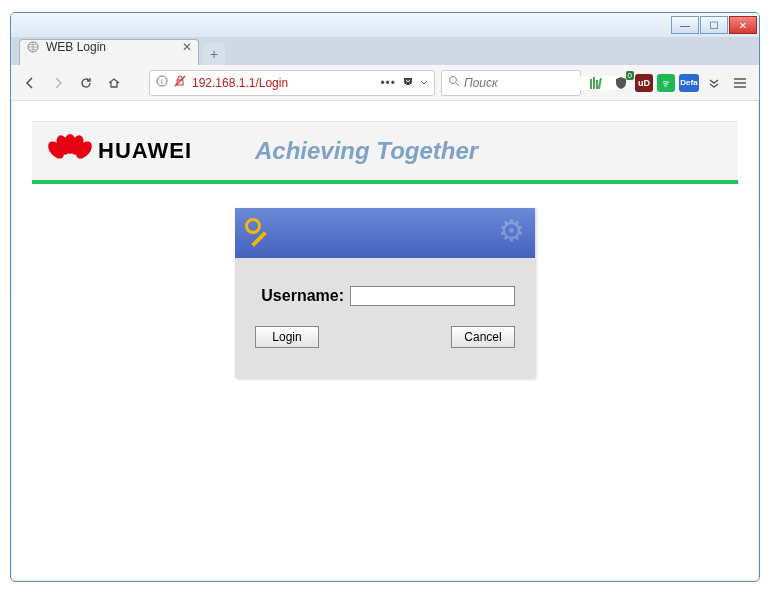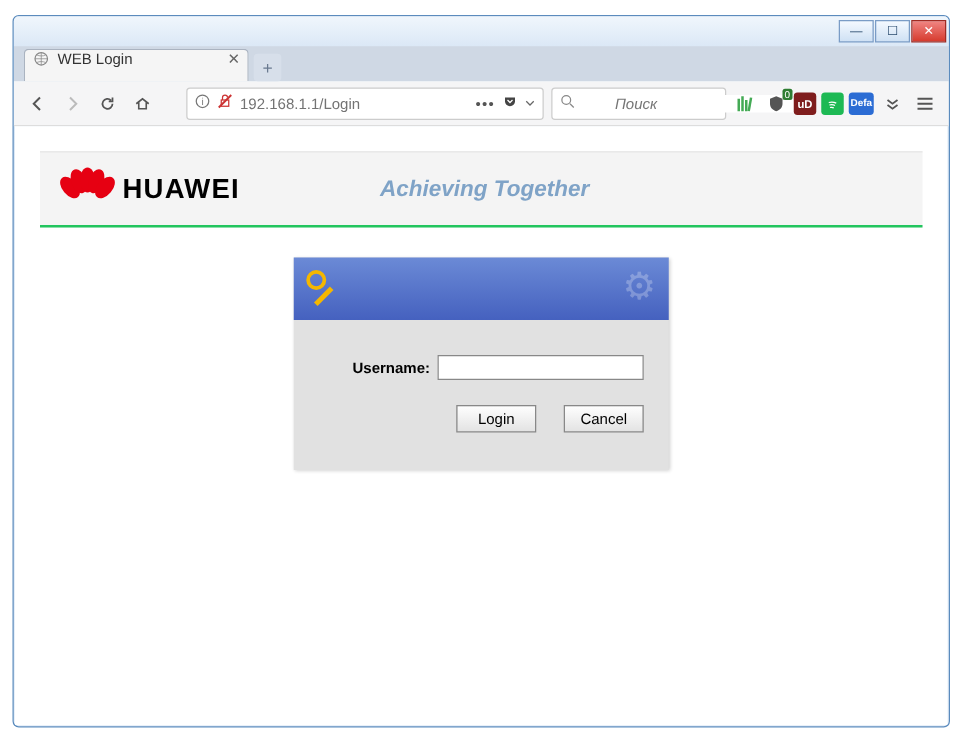--- a/index.html
+++ b/index.html
@@ -65,73 +65,73 @@
   .toolbar{
     height:36px;background:#f5f5f6;border-bottom:1px solid #ddd;
     display:flex;align-items:center;padding:0 8px;gap:6px;
   }
   .tb-btn{width:22px;height:22px;display:flex;align-items:center;justify-content:center;color:#555;border-radius:3px;}
   .tb-btn.disabled{color:#bbb;}
   .urlbar{
     flex:1;height:26px;border:1px solid #ccc;border-radius:3px;
     background:#fff;display:flex;align-items:center;padding:0 6px;gap:6px;font-size:12px;color:#555;
   }
-  .urlbar input{border:none;outline:none;flex:1;font-size:12px;color:#737373;}
+  .urlbar input{border:none;outline:none;flex:1;font-size:12px;color:#b91c1c;}
   .url-icon{font-size:12px;}
   .searchbar{
     width:140px;height:26px;border:1px solid #ccc;border-radius:3px;background:#fff;
     display:flex;align-items:center;padding:0 6px;gap:4px;font-size:12px;color:#888;
   }
-  .searchbar input{border:none;outline:none;flex:1;font-size:12px;font-style:italic;color:#888;margin-left:28px;}
+  .searchbar input{border:none;outline:none;flex:1;font-size:12px;font-style:italic;color:#888;}
   .ext-icons{display:flex;align-items:center;gap:4px;}
   .ext{width:20px;height:18px;display:flex;align-items:center;justify-content:center;font-size:12px;position:relative;}
   .badge-green{background:#2e7d32;color:#fff;border-radius:2px;padding:0 2px;font-size:8px;position:absolute;top:-3px;right:-3px;}
   .ext-books{color:#3c6;}
   .ext-ub{background:#7f1d1d;color:#fff;border-radius:3px;font-size:9px;font-weight:bold;width:18px;}
   .ext-sp{background:#1db954;color:#fff;border-radius:3px;font-size:9px;width:18px;}
   .ext-defa{background:#2b6cd4;color:#fff;border-radius:3px;font-size:8px;padding:1px 2px;font-weight:bold;}
   .content-area{
     position:absolute;top:88px;left:1px;right:1px;bottom:1px;
     background:#fff;
     overflow:auto;
   }
   .page{padding:20px 20px;}
   .header-band{
     background:#f4f4f4;
     border-top:1px solid #e5e5e5;
-    border-bottom:2px solid #22c55e;
+    border-bottom:4px solid #22c55e;
     padding:12px 18px;
-    display:flex;align-items:center;gap:112px;
+    display:flex;align-items:center;gap:63px;
   }
   .logo-wrap{display:flex;align-items:center;gap:8px;}
   .petals{width:40px;height:34px;position:relative;}
   .petal{position:absolute;width:12px;height:20px;background:#e60012;border-radius:50% 50% 50% 50%;}
   .p1{transform:rotate(-40deg);left:0;top:6px;}
   .p2{transform:rotate(-20deg);left:7px;top:1px;}
   .p3{transform:rotate(0deg);left:14px;top:0;}
   .p4{transform:rotate(20deg);left:21px;top:1px;}
   .p5{transform:rotate(40deg);left:28px;top:6px;}
   .brand{font-size:22px;font-weight:900;letter-spacing:1px;font-family:Arial Black,Arial,sans-serif;}
-  .tagline{font-size:18px;color:#7fa3c7;font-weight:bold;font-style:italic;}
+  .tagline{font-size:24px;color:#7fa3c7;font-weight:bold;font-style:italic;}
   .login-box{
     width:300px;margin:24px auto 0;background:#e1e1e1;box-shadow:1px 1px 3px rgba(0,0,0,0.2);
   }
   .login-banner{
     height:50px;background:linear-gradient(to bottom,#6b8ad6 0%,#4561bf 100%);
     display:flex;align-items:center;padding-left:8px;position:relative;overflow:hidden;
   }
   .keys{width:34px;height:34px;position:relative;}
   .key-circle{width:16px;height:16px;border:3px solid #f5b700;border-radius:50%;position:absolute;left:2px;top:2px;}
   .key-shaft{width:4px;height:18px;background:#f5b700;position:absolute;left:14px;top:14px;transform:rotate(45deg);}
   .banner-ghost{position:absolute;right:10px;top:5px;opacity:0.25;font-size:30px;color:#fff;}
   .login-body{padding:28px 20px 16px;}
   .row{display:flex;align-items:center;margin-bottom:20px;gap:6px;}
-  .row label{width:90px;text-align:right;font-size:12px;font-weight:bold;}
+  .row label{width:90px;text-align:right;font-size:16px;font-weight:bold;}
   .row input{flex:1;height:20px;border:1px solid #888;background:#fff;padding:0 4px;font-size:12px;}
-  .btn-row{display:flex;justify-content:flex-end;gap:22px;padding-bottom:14px;}
+  .btn-row{display:flex;justify-content:space-between;gap:41px;padding-bottom:14px;}
   .btn{
     min-width:64px;height:22px;font-size:12px;
     background:linear-gradient(to bottom,#fefefe,#e3e3e3);
     border:1px solid #888;cursor:pointer;
   }
 </style>
 </head>
 <body>
 
 <div class="window-frame">

